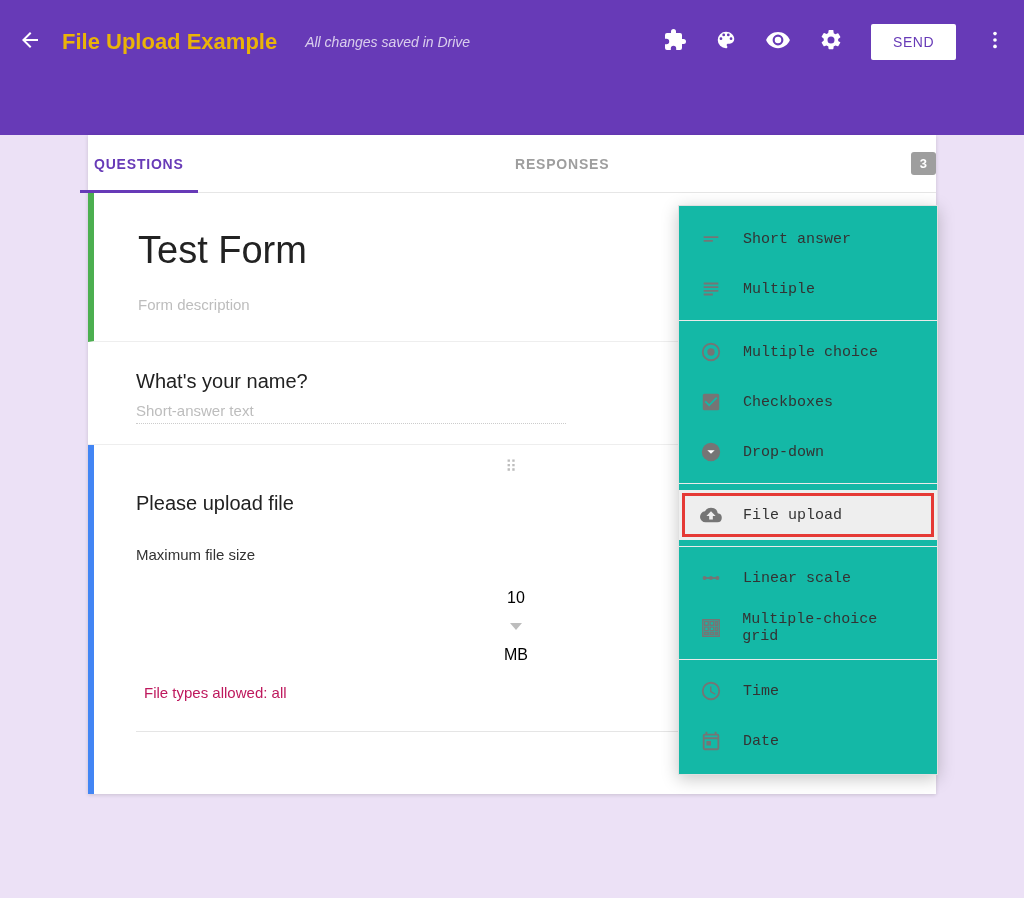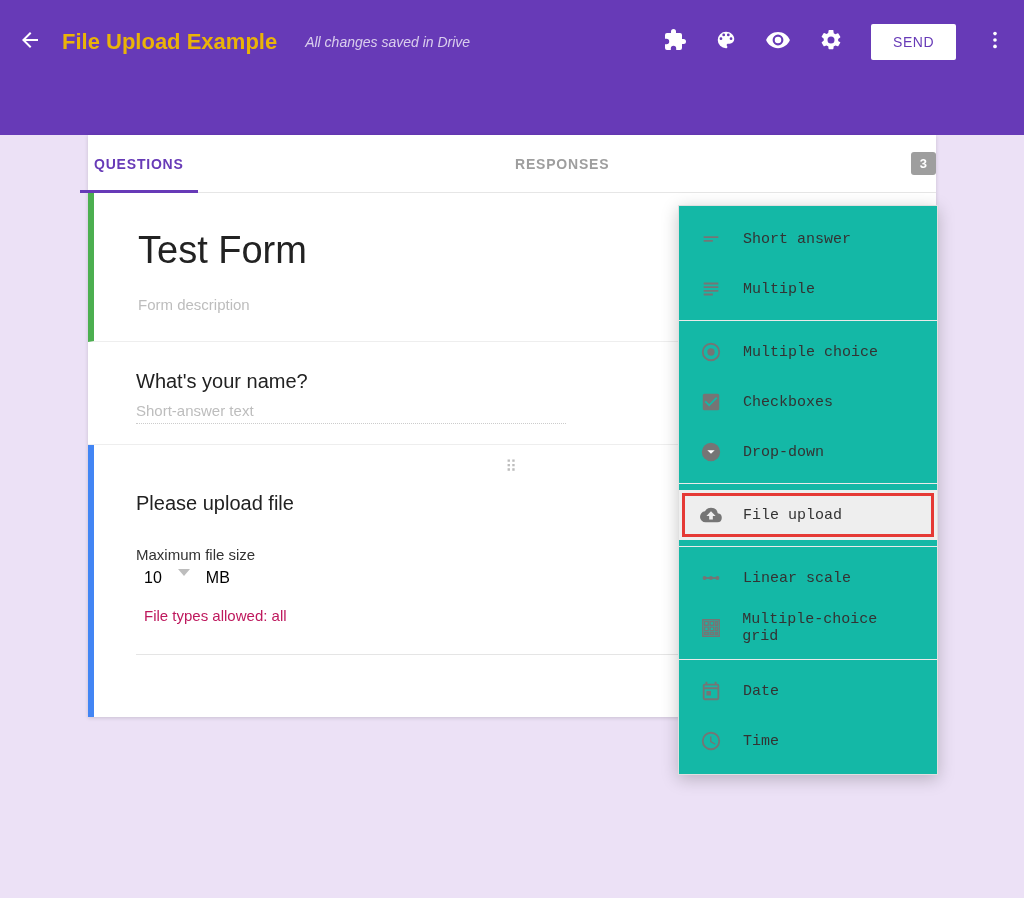--- a/index.html
+++ b/index.html
@@ -158,24 +158,25 @@
     flex: 1;
   }
   .image-icon svg { fill: #9e9e9e; }
   .settings-row {
     margin-top: 28px;
     font-size: 15px;
     color: #333;
   }
   .size-select {
     display: flex;
-    align-items: flex-start;
-    margin-top: 6px;
+    align-items: center;
+    margin-top: 26px;
     padding-left: 8px;
     gap: 16px;
+    flex-direction: column;
   }
   .size-val { font-size: 16px; }
   .tri-down {
     width: 0; height: 0;
     border-left: 6px solid transparent;
     border-right: 6px solid transparent;
     border-top: 7px solid #bdbdbd;
   }
   .size-unit { font-size: 16px; font-weight:500; }
   .file-types-link {
@@ -398,26 +399,26 @@
       <svg width="22" height="22" viewBox="0 0 24 24">
           <path d="M3 3h18v18H3zm2 2v4h4V5zm6 0v4h4V5zm6 0v4h2V5zM5 11v4h4v-4zm6 0v4h4v-4zm6 0v4h2v-4zM5 17v2h4v-2zm6 0v2h4v-2zm6 0v2h2v-2z" fill="none" stroke="#757575" stroke-width="1.5"></path>
         </svg>
     </span>
     <span>Multiple-choice grid</span>
   </div>
   <div class="dd-divider"></div>
   <div class="dd-item">
     <span class="dd-icon">
       <svg width="22" height="22" viewBox="0 0 24 24">
+          <path d="M12 2a10 10 0 1 0 10 10A10 10 0 0 0 12 2zm0 18a8 8 0 1 1 8-8 8 8 0 0 1-8 8zm.5-13H11v6l5.25 3.15.75-1.23-4.5-2.67z"></path>
+        </svg>
+    </span>
+    <span>Time</span>
+  </div>
+  <div class="dd-item">
+    <span class="dd-icon">
+      <svg width="22" height="22" viewBox="0 0 24 24">
           <path d="M19 4h-1V2h-2v2H8V2H6v2H5a2 2 0 0 0-2 2v14a2 2 0 0 0 2 2h14a2 2 0 0 0 2-2V6a2 2 0 0 0-2-2zm0 16H5V10h14zm0-12H5V6h14zM7 12h5v5H7z"></path>
         </svg>
     </span>
     <span>Date</span>
   </div>
-  <div class="dd-item">
-    <span class="dd-icon">
-      <svg width="22" height="22" viewBox="0 0 24 24">
-          <path d="M12 2a10 10 0 1 0 10 10A10 10 0 0 0 12 2zm0 18a8 8 0 1 1 8-8 8 8 0 0 1-8 8zm.5-13H11v6l5.25 3.15.75-1.23-4.5-2.67z"></path>
-        </svg>
-    </span>
-    <span>Time</span>
-  </div>
 </div>
 
 </body></html>

